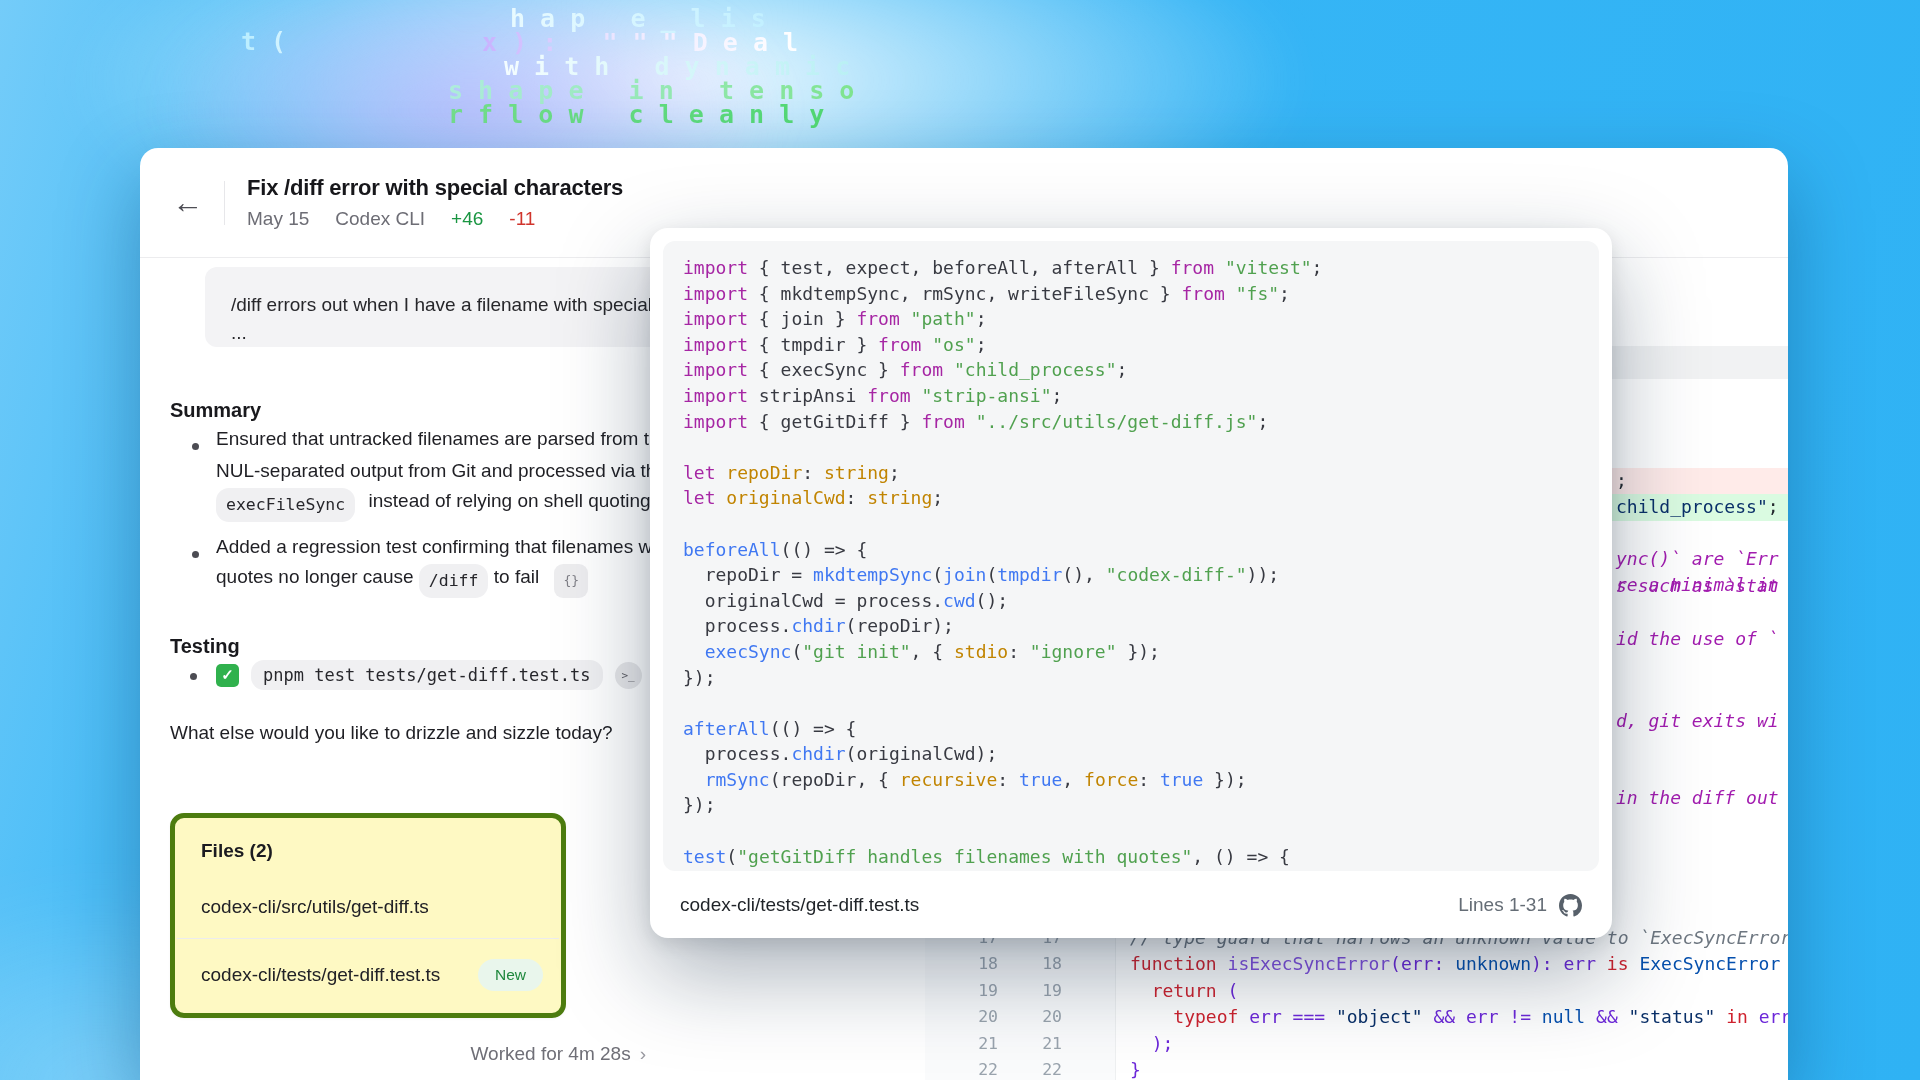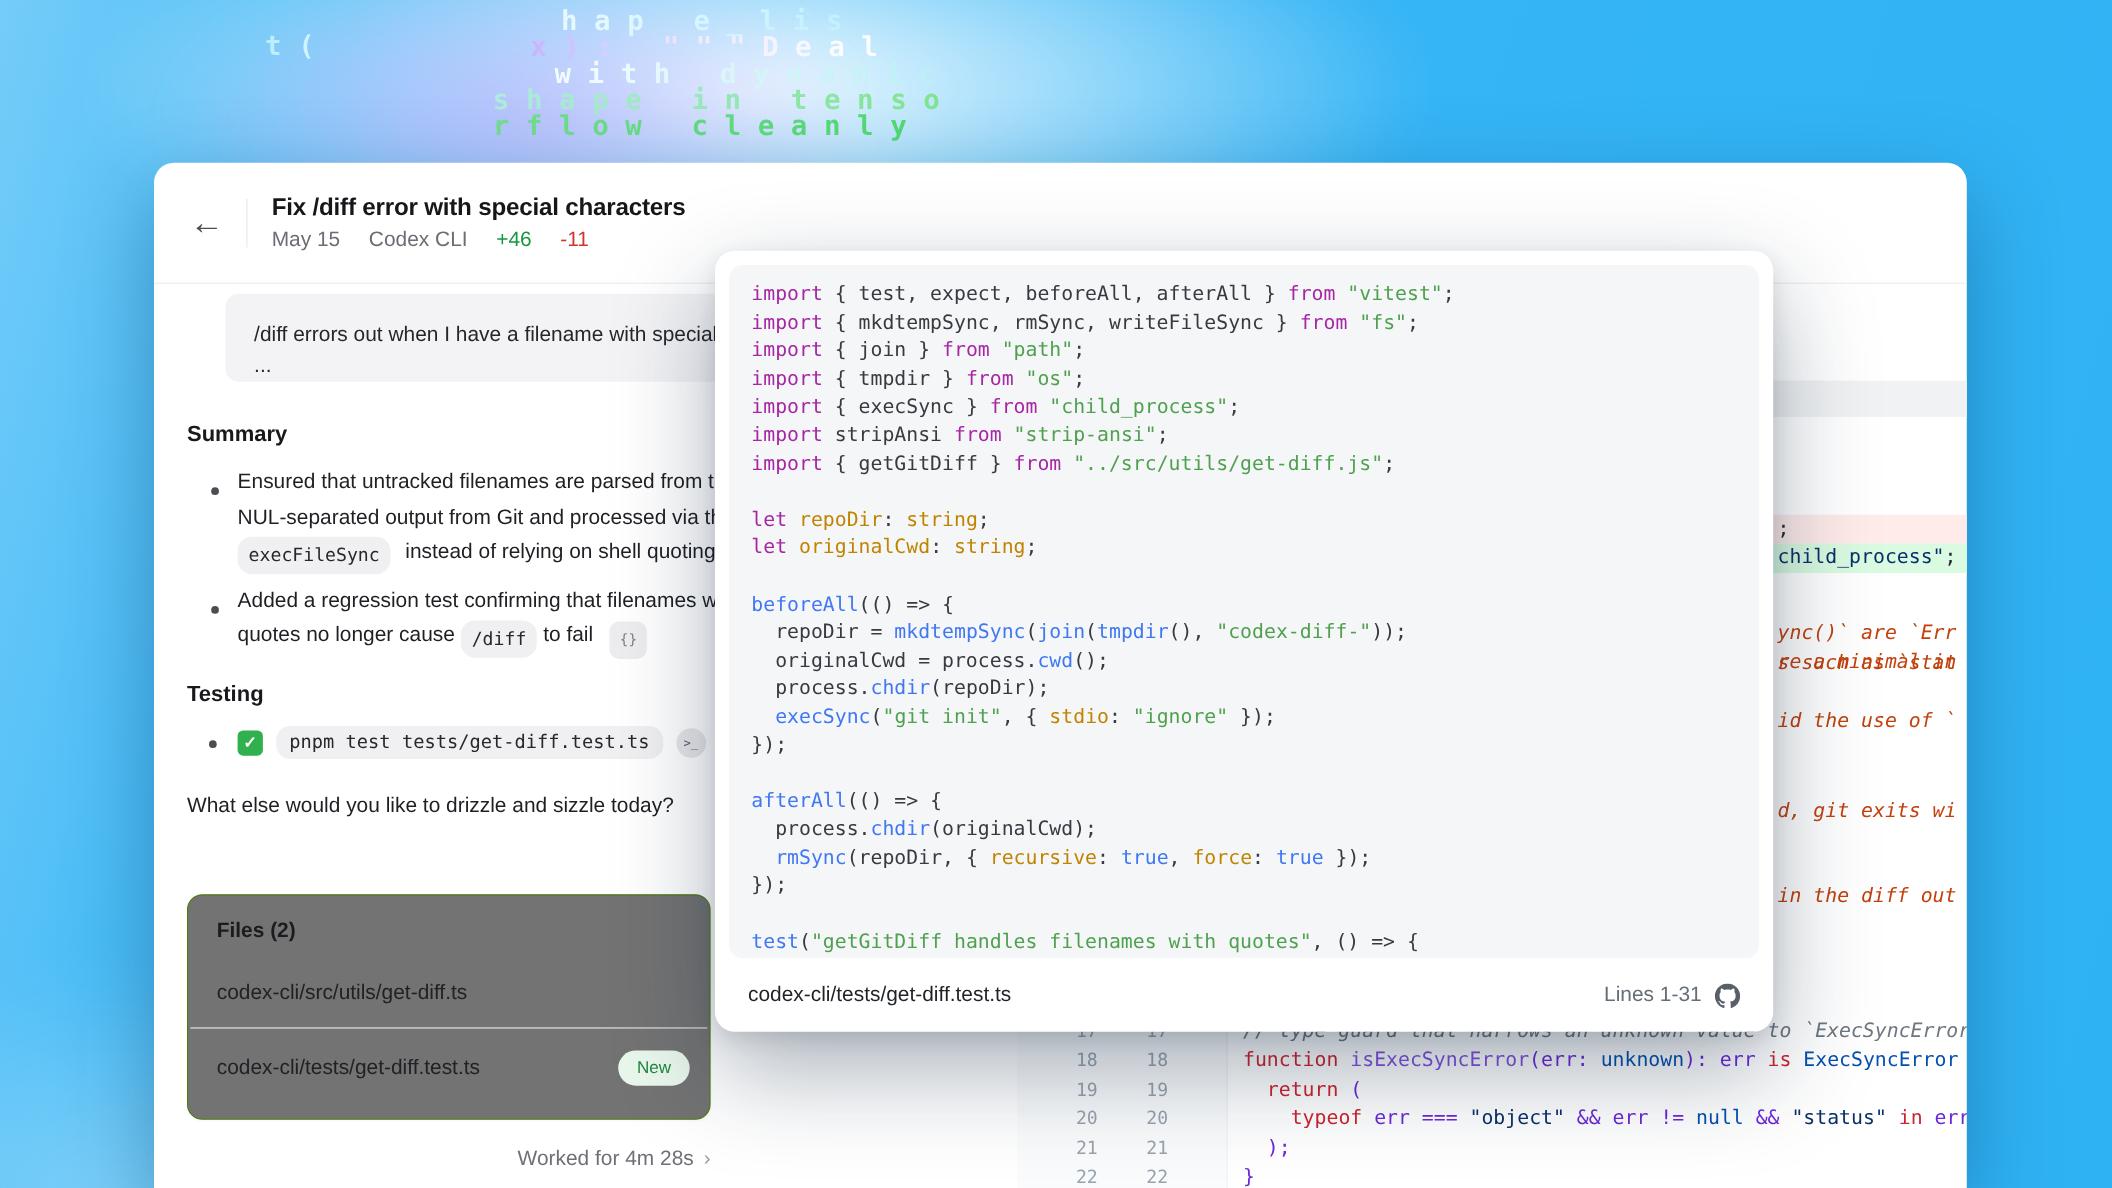--- a/index.html
+++ b/index.html
@@ -32,53 +32,53 @@
   .back{width:44px;height:44px;margin-left:26px;display:flex;align-items:center;justify-content:center;
     font-size:31px;color:#4e4e55;cursor:pointer;}
   .hdr-div{width:1px;height:44px;background:#e7e7ea;margin-left:14px;margin-right:22px;}
   .ttl{font-size:22px;font-weight:bold;color:#17171b;letter-spacing:-.2px;}
   .meta{display:flex;gap:26px;margin-top:7px;font-size:19px;color:#6d6d75;}
   .plus{color:#1a9642;} .minus{color:#d0342c;}
   
   .prompt{position:absolute;left:65px;top:119px;width:583px;height:80px;background:#f3f3f5;
     border-radius:12px;padding:24px 26px;box-sizing:border-box;font-size:19px;color:#27272b;
     line-height:28px;white-space:nowrap;overflow:hidden;}
-  .h2{position:absolute;left:30px;font-size:20px;font-weight:bold;color:#19191d;}
+  .h2{position:absolute;left:30px;font-size:20px;font-weight:bold;color:#19191d;margin-top:15px;}
   .dot{position:absolute;left:52px;width:7px;height:7px;border-radius:50%;background:#4c4c53;}
   .bl{position:absolute;left:76px;font-size:19px;color:#1f1f24;white-space:nowrap;line-height:26px;}
   .chip{display:inline-block;font-family:"DejaVu Sans Mono",monospace;font-size:16.5px;color:#27272c;
     background:#f0f0f2;border-radius:13px;padding:4px 10px;vertical-align:-3px;}
   .brace-badge{display:inline-block;background:#ededef;color:#7e7e86;border-radius:9px;
     font-family:"DejaVu Sans Mono",monospace;font-size:13px;padding:4px 9px;margin-left:10px;vertical-align:-2px;}
   .testrow{position:absolute;left:76px;top:512px;display:flex;align-items:center;gap:12px;}
   .check{width:23px;height:23px;border-radius:5px;background:#30b14d;color:#fff;display:flex;
     align-items:center;justify-content:center;font-size:15px;font-weight:bold;}
   .term-badge{width:27px;height:27px;border-radius:50%;background:#e7e7e9;color:#5d5d64;
     font-family:"DejaVu Sans Mono",monospace;font-size:11px;display:flex;align-items:center;justify-content:center;}
   .question{position:absolute;left:30px;top:574px;font-size:19px;color:#1f1f24;white-space:nowrap;}
-  .files{position:absolute;left:30px;top:665px;width:476px;height:205px;background:#737373;
-    border:1px solid #4d7c0f;border-radius:14px;box-sizing:border-box;box-shadow:0 1px 3px rgba(0,0,0,.04);}
+  .files{position:absolute;left:30px;top:665px;width:396px;height:205px;background:#fef9c3;
+    border:5px solid #4d7c0f;border-radius:14px;box-sizing:border-box;box-shadow:0 1px 3px rgba(0,0,0,.04);}
   .files-title{padding:22px 26px 14px 26px;font-size:19px;font-weight:bold;color:#1b1b20;}
   .frow{display:flex;align-items:center;justify-content:space-between;padding:20px 18px 20px 26px;
     font-size:19px;color:#212126;}
   .fdiv{height:1px;background:#ececee;margin:0 2px;}
   .new-badge{font-size:15.5px;color:#1f883d;background:#e9f6ec;border-radius:999px;padding:7px 17px;}
   .worked{position:absolute;left:30px;top:895px;width:476px;text-align:right;font-size:19px;color:#6f6f77;}
   .worked .chev{color:#9a9aa1;margin-left:9px;}
   
   .band{position:absolute;left:580px;right:0;top:198px;height:33px;background:#f1f2f3;}
   .gutter{position:absolute;left:785px;width:190px;top:231px;bottom:0;background:#fafbfc;
     border-right:1px solid #eef0f1;}
   .sliver-line{position:absolute;left:1200px;right:0;padding-left:276px;height:26px;box-sizing:border-box;
     font-family:"DejaVu Sans Mono",monospace;font-size:18px;line-height:26px;white-space:nowrap;overflow:hidden;}
   .del-row{top:320px;background:#ffebe9;color:#24292f;}
   .add-row{top:346px;height:27px;background:#dafbe1;color:#24292f;}
   .s-str{color:#0a3069;}
   .cmt{position:absolute;left:1476px;font-family:"DejaVu Sans Mono",monospace;font-size:18px;
-    font-style:italic;color:#c2410c;white-space:nowrap;margin-top:17px;}
+    font-style:italic;color:#a21caf;white-space:nowrap;}
   .drow{position:absolute;left:0;right:0;height:27px;font-family:"DejaVu Sans Mono",monospace;
     font-size:18px;line-height:27px;white-space:nowrap;}
   .dnum{position:absolute;width:52px;text-align:right;color:#99a3ad;font-size:16.5px;}
   .n1{left:806px;} .n2{left:870px;}
   .dcode{position:absolute;left:990px;white-space:pre;}
   .gh .k{color:#cf222e;} .gh .f{color:#8250df;} .gh .c{color:#0550ae;}
   .gh .s{color:#0a3069;} .gh .p{color:#6d28d9;margin-top:16px;} .gh .cm{color:#6e7781;font-style:italic;}
   
   .popup{position:absolute;left:510px;top:80px;width:962px;height:710px;background:#fff;border-radius:18px;
     box-shadow:0 35px 90px rgba(12,35,60,.35),0 6px 18px rgba(0,0,0,.10);z-index:30;}

